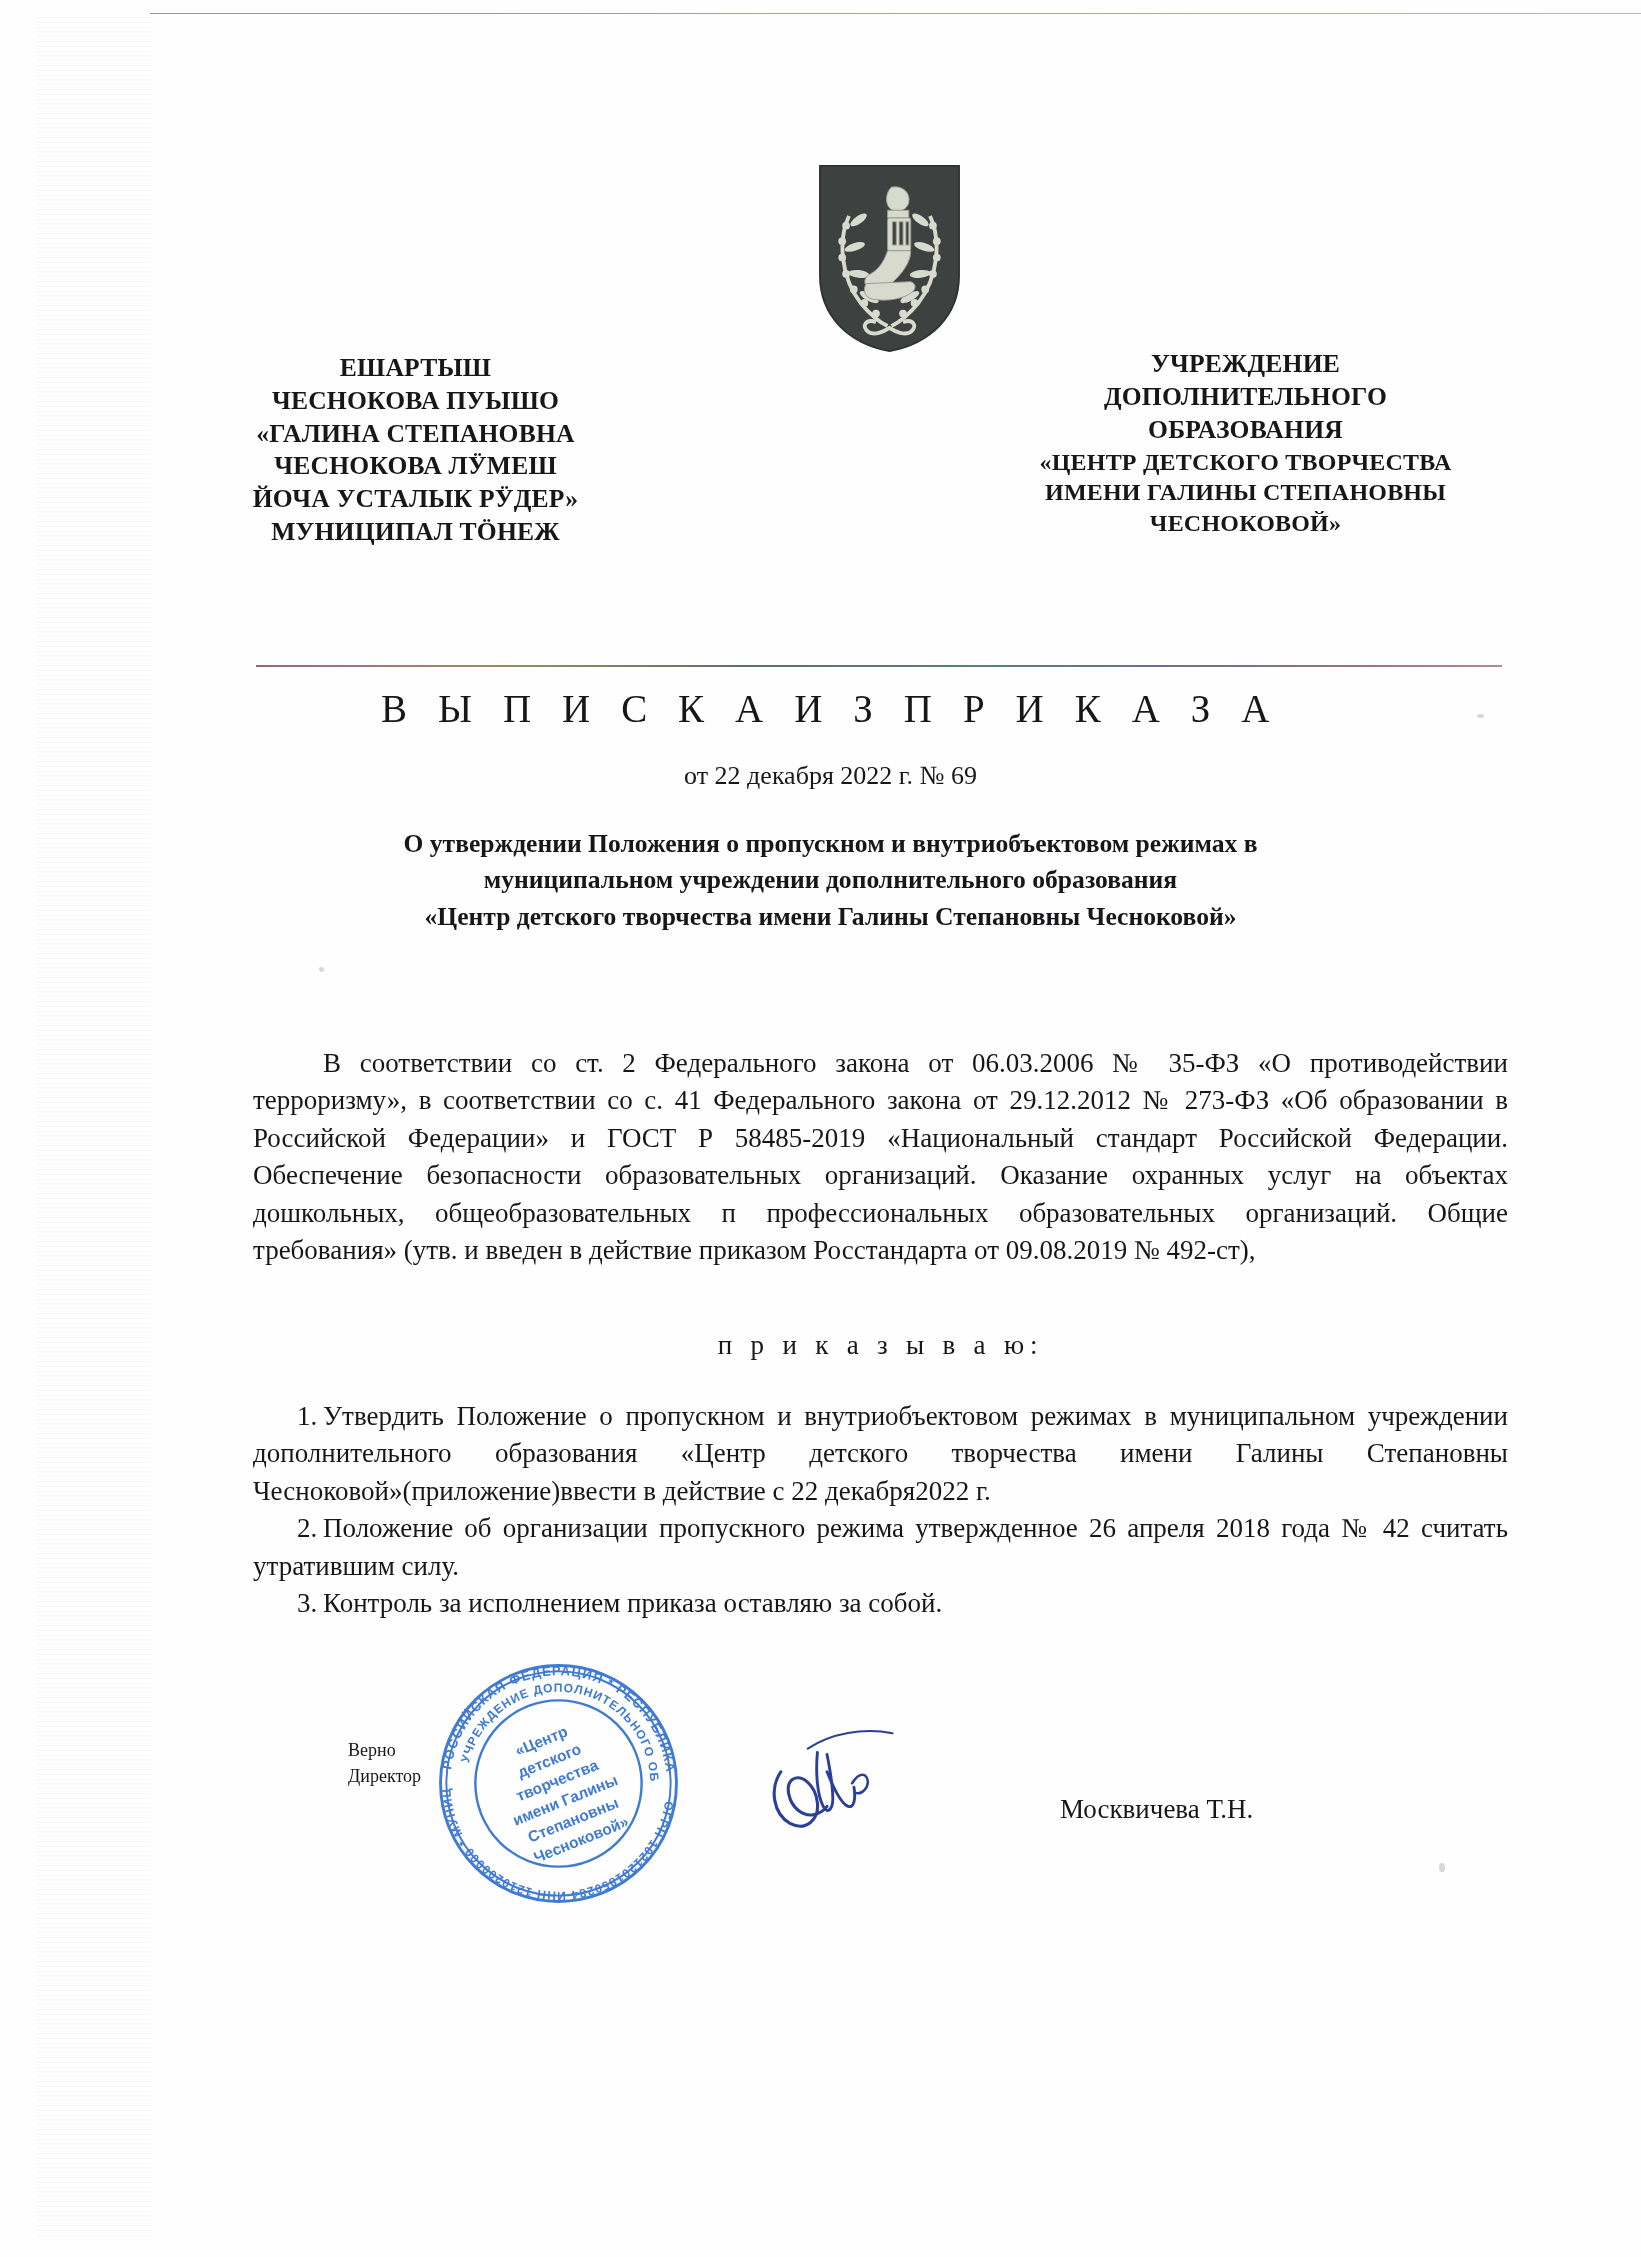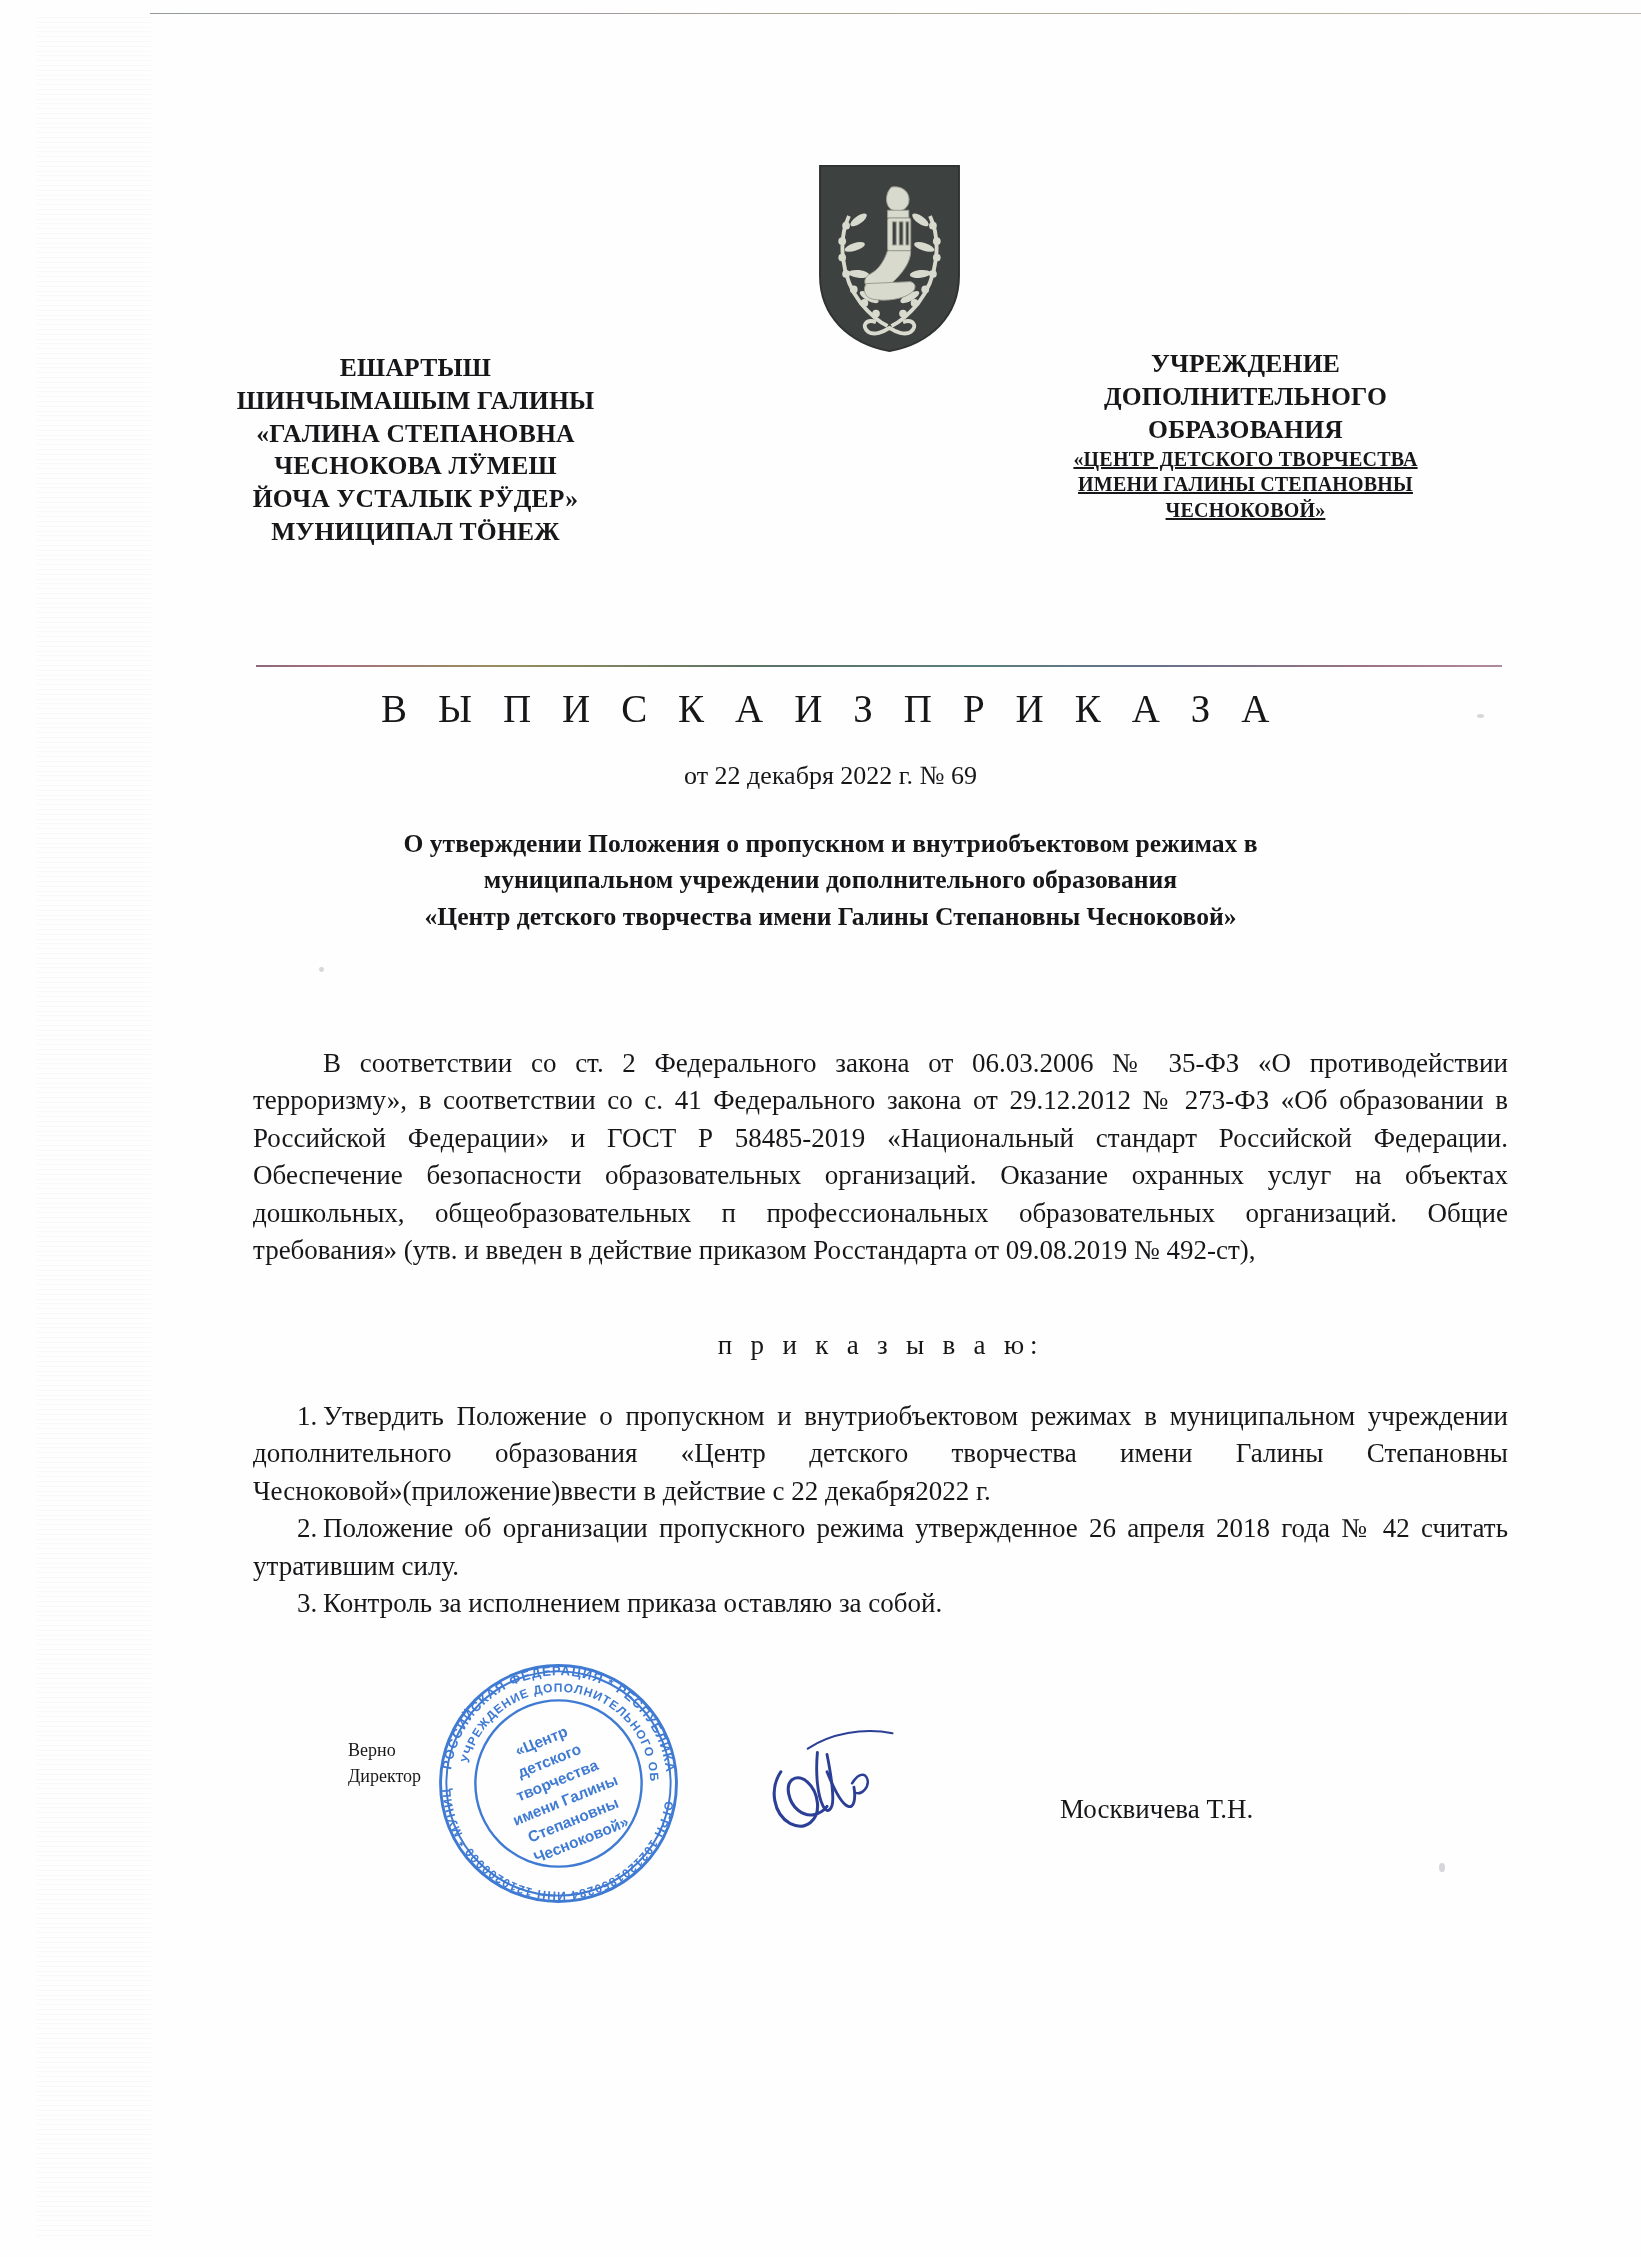--- a/index.html
+++ b/index.html
@@ -78,21 +78,21 @@
     width: 541px;
     text-align: center;
     font-weight: bold;
     font-size: 25.6px;
     line-height: 1.285;
     letter-spacing: 0.2px;
   }
   .header-col.left  { padding-top: 5.8px; }
   .header-col.right { padding-top: 1.9px; }
   .header-col .hline { display: block; white-space: nowrap; }
-  .header-col.right .hline.small { font-size: 20px; text-decoration: underline; }
+  .header-col.right .hline.small { font-size: 24px; }
 
   
   .divider {
     position: absolute;
     top: 665px;
     left: 256px;
     width: 1246px;
     height: 1.9px;
     background: linear-gradient(to right,
       #6b3f55 0%, #8a4a5a 6%, #7a7030 20%, #2d4a3a 40%,
@@ -273,21 +273,21 @@
                  C62 134 74 130 82 122 C92 112 98 102 98 92 Z"></path>
         <path d="M52 126 C48 132 50 140 58 142 C72 145 90 142 98 136
                  C104 132 104 126 98 124 Z"></path>
       </g>
     </svg>
   </div>
 
   <div class="header">
     <div class="header-col left">
       <span class="hline">ЕШАРТЫШ</span>
-      <span class="hline">ШИНЧЫМАШЫМ ГАЛИНЫ</span>
+      <span class="hline">ЧЕСНОКОВА ПУЫШО</span>
       <span class="hline">«ГАЛИНА СТЕПАНОВНА</span>
       <span class="hline">ЧЕСНОКОВА ЛӰМЕШ</span>
       <span class="hline">ЙОЧА УСТАЛЫК РӰДЕР»</span>
       <span class="hline">МУНИЦИПАЛ ТӦНЕЖ</span>
     </div>
     <div class="header-col right">
       <span class="hline">УЧРЕЖДЕНИЕ</span>
       <span class="hline">ДОПОЛНИТЕЛЬНОГО</span>
       <span class="hline">ОБРАЗОВАНИЯ</span>
       <span class="hline small">«ЦЕНТР ДЕТСКОГО ТВОРЧЕСТВА</span>

